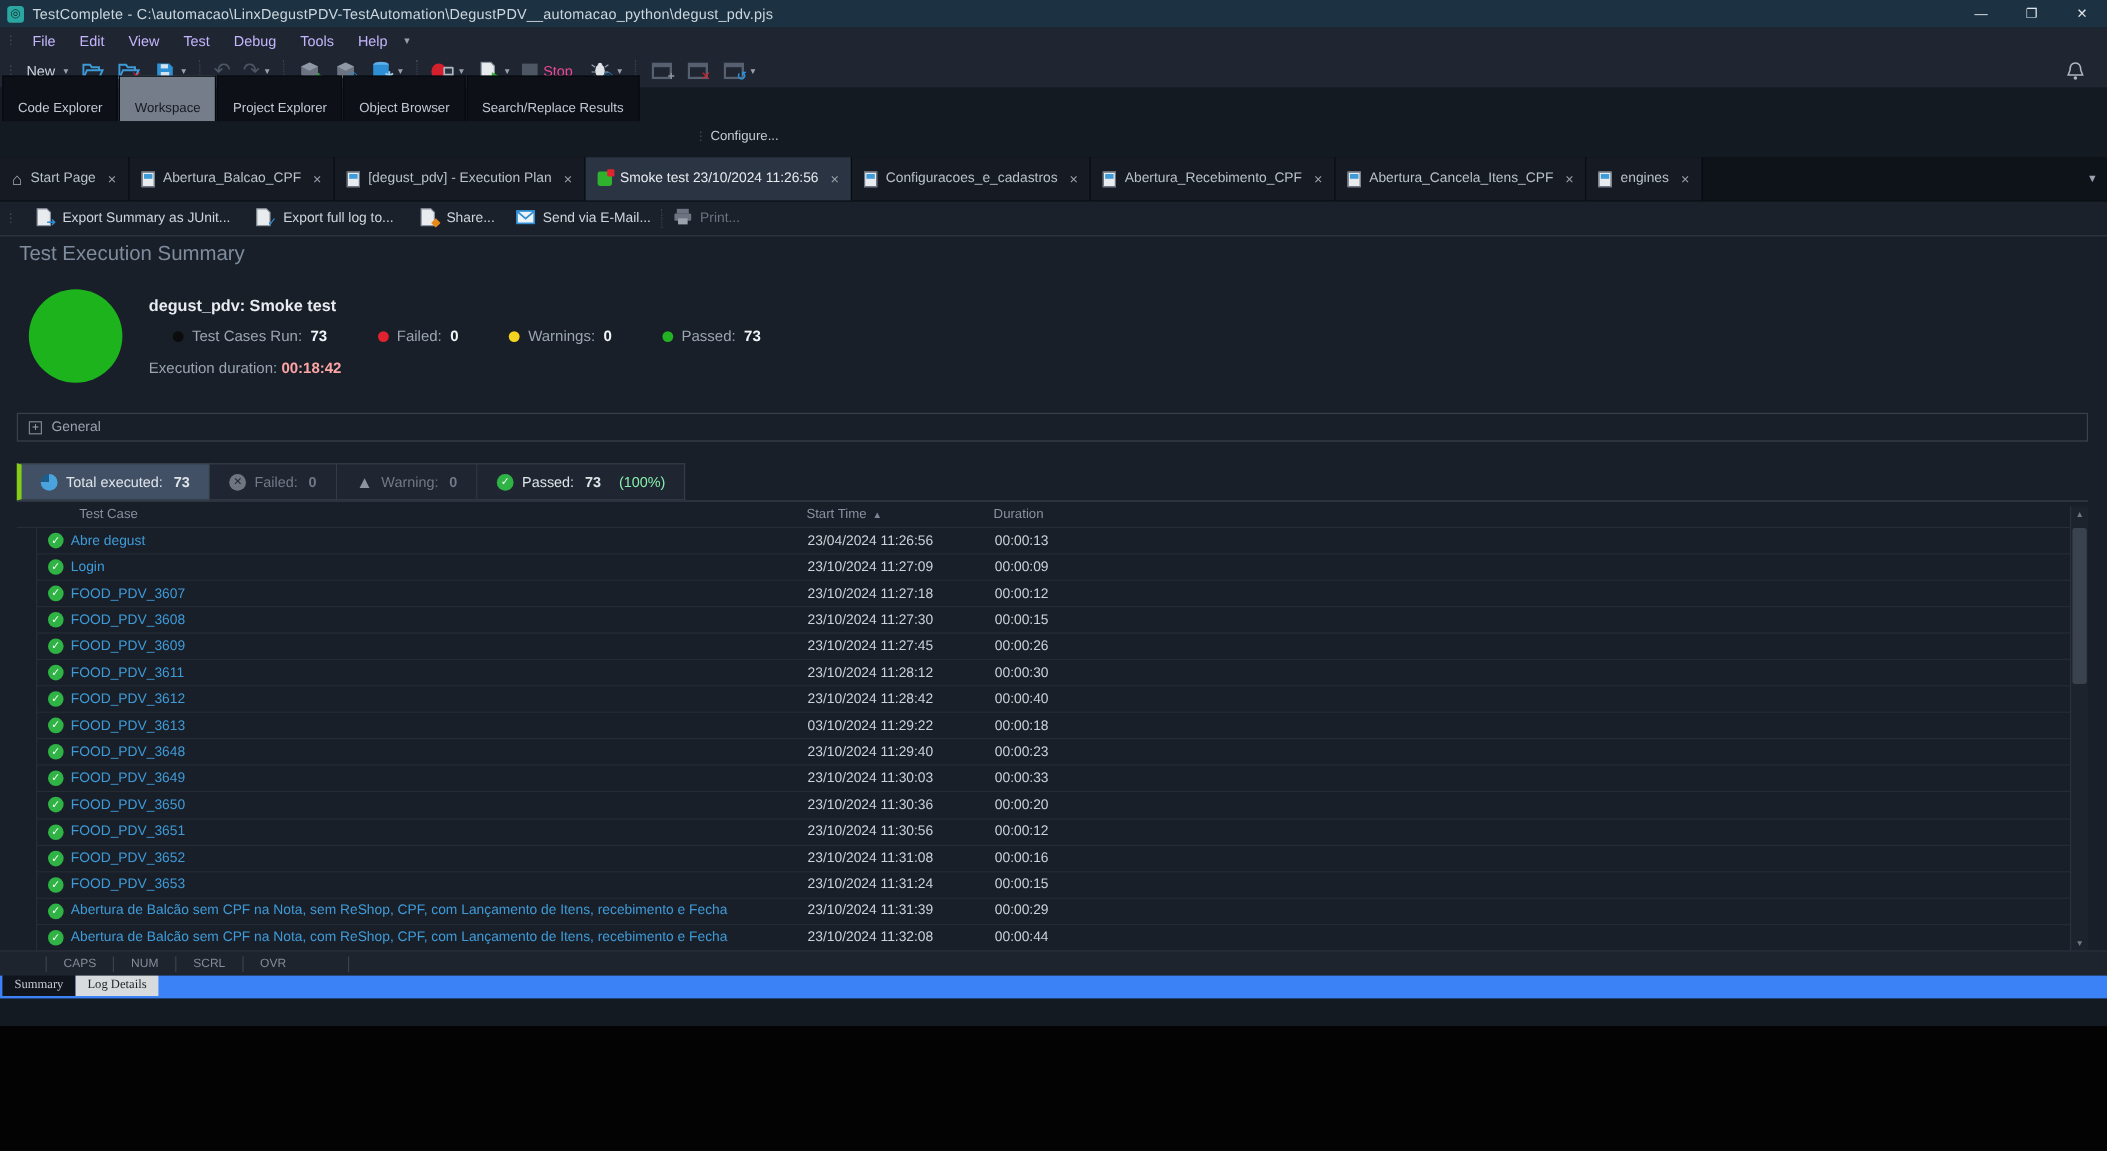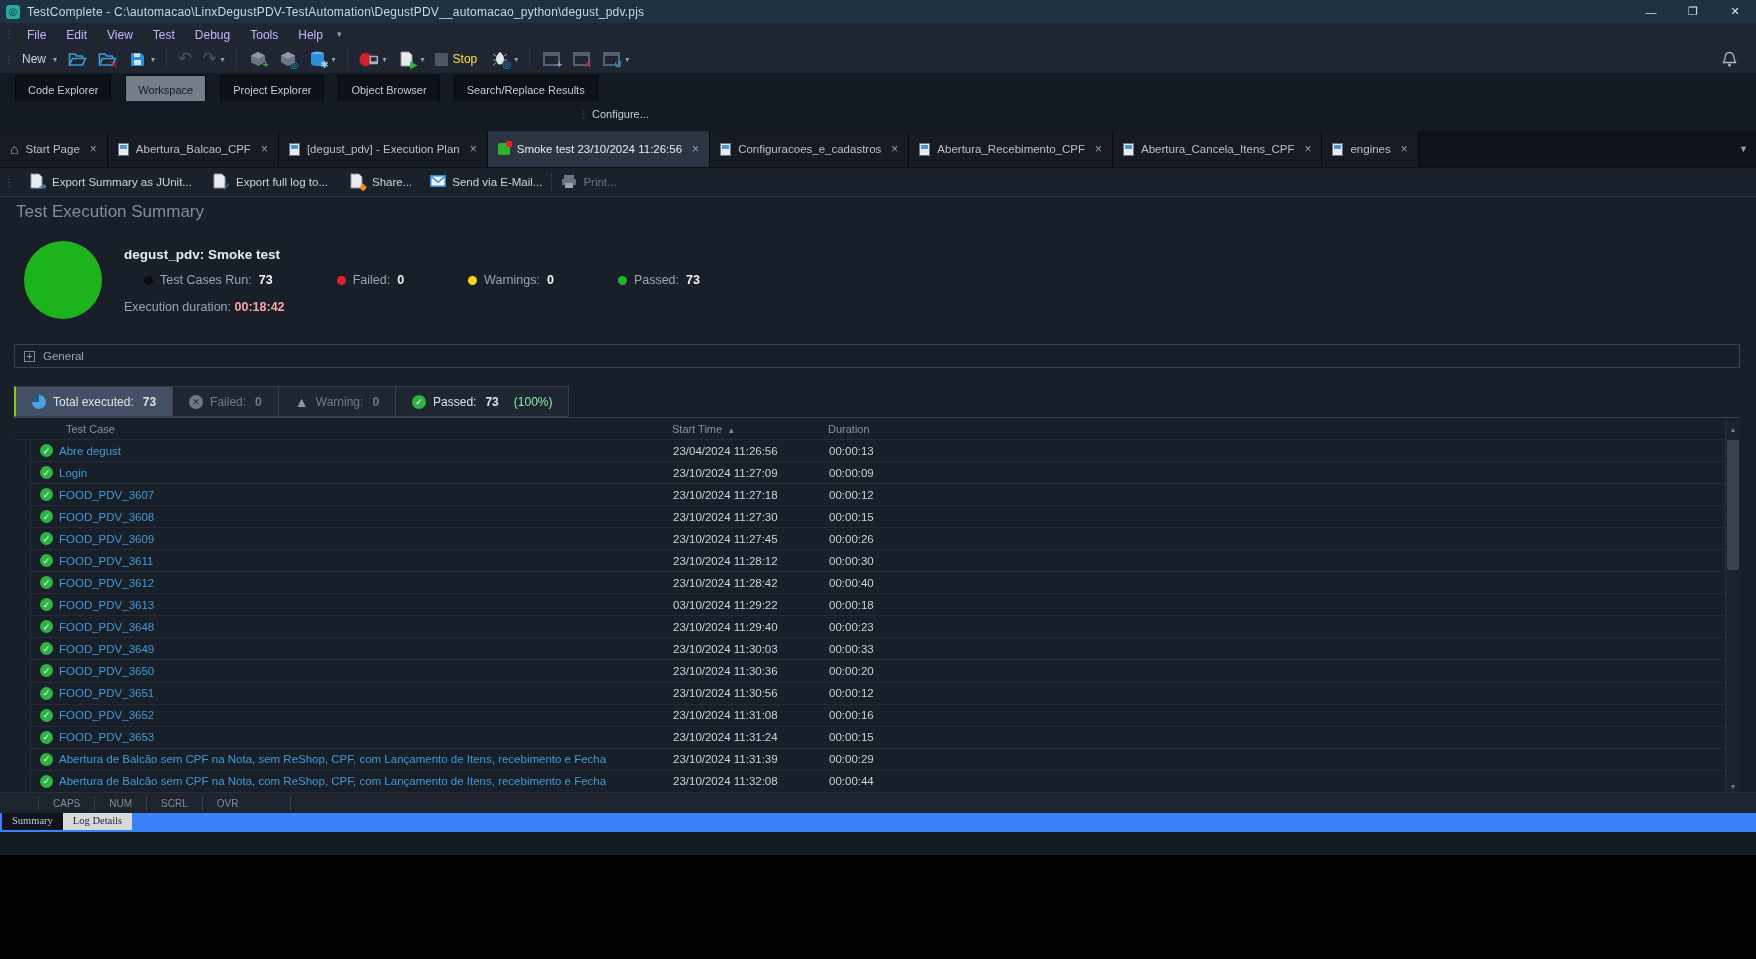--- a/index.html
+++ b/index.html
@@ -17,30 +17,30 @@
   
   #menubar { position:absolute; left:0; top:23px; width:100%; height:22px; background:#1f2631; display:flex; align-items:center; }
   .grip { color:#4a5260; font-size:10px; letter-spacing:-1px; padding:0 4px; }
   .menu-item { color:#c4b5fd; font-size:12px; padding:2px 10px; }
   .menu-caret { color:#9aa2ad; font-size:9px; padding:0 4px; }
 
   
   #toolbar { position:absolute; left:0; top:45px; width:100%; height:28px; background:#1f2631; display:flex; align-items:center; }
   .tb-item { display:flex; align-items:center; padding:2px 5px; position:relative; }
   .tb-label { color:#ced5dd; font-size:12px; margin-right:3px; }
-  .tb-label.dis { color:#fde047; }
+  .tb-label.dis { color:#ec4899; }
   .tb-sep { width:1px; height:18px; border-left:1px dotted #3d4552; margin:0 6px; }
   .tb-caret { color:#9aa2ad; font-size:8px; margin-left:4px; }
   .g { position:relative; width:20px; height:17px; display:inline-flex; align-items:center; justify-content:center; }
   .ov { position:absolute; font-weight:bold; line-height:1; }
   #bell { margin-left:auto; margin-right:14px; }
 
   
   #panelbar { position:absolute; left:0; top:73px; width:100%; height:28px; background:#141a22; display:flex; align-items:flex-end; padding-left:2px; }
-  .ptab { font-size:11px; padding:8px 12px 5px; margin-right:1px; background:#0d1117; color:#c3cad3; border:1px solid #060a0f; border-bottom:none;margin-left:13px; }
+  .ptab { font-size:11px; padding:20px 12px 5px; margin-right:1px; background:#0d1117; color:#c3cad3; border:1px solid #060a0f; border-bottom:none; }
   .ptab.active { background:#757d8a; color:#161b22; }
 
   
   #configrow { position:absolute; left:0; top:101px; width:100%; height:30px; background:#141a22; }
   #configure { position:absolute; left:575px; top:7px; display:flex; align-items:center; color:#c3cad3; font-size:11px; }
 
   
   #doctabs { position:absolute; left:0; top:131px; width:100%; height:37px; background:#0e1319; display:flex; align-items:stretch; border-bottom:1px solid #0a0e13; }
   .dtab { display:flex; align-items:center; gap:7px; padding:0 10px; font-size:11.5px; color:#b8c0ca; background:#151a23; border-right:1px solid #060a0f; }
   .dtab.active { background:#2b3442; color:#e8ecf1; }
@@ -56,34 +56,34 @@
   #exportbar { position:absolute; left:0; top:168px; width:100%; height:28px; background:#1b212b; display:flex; align-items:center; }
   .ex-item { display:flex; align-items:center; gap:6px; color:#cfd5dc; font-size:11.5px; padding:0 9px; }
   .ex-item.dis { color:#6b7380; }
   .ex-sep { width:1px; height:16px; border-left:1px dotted #3d4552; }
 
   
   #content { position:absolute; left:0; top:196px; width:100%; height:616px; background:#191f29; border-top:1px solid #323a46; }
   #heading { position:absolute; left:16px; top:5px; font-size:17px; color:#7f8c9d; }
   #pie { position:absolute; left:24px; top:44px; width:78px; height:78px; border-radius:50%; }
   #testtitle { position:absolute; left:124px; top:50px; font-size:13.5px; font-weight:bold; color:#e8ecf0; }
-  #stats { position:absolute; left:144px; top:76px; display:flex; gap:64px;align-items:flex-end; }
+  #stats { position:absolute; left:144px; top:76px; display:flex; gap:42px;align-items:flex-end; }
   .stat { display:flex; align-items:center; gap:7px; font-size:12.5px; color:#9aa5b1; }
   .dot { width:9px; height:9px; border-radius:50%; }
   .stat b { color:#f2f5f8; }
   #duration { position:absolute; left:124px; top:103px; font-size:12.5px; color:#9aa5b1; }
   #duration b { color:#fca5a5; }
 
   #general { position:absolute; left:14px; right:16px; top:147px; height:24px; border:1px solid #39414d; display:flex; align-items:center; gap:8px; padding-left:9px; color:#9aa3ae; font-size:11.5px; }
   .expand-ico { width:11px; height:11px; border:1px solid #7d8590; color:#9aa3ae; font-size:10px; line-height:9px; text-align:center; }
 
   
   #filtertabs { position:absolute; left:14px; right:16px; top:189px; height:32px; display:flex; border-bottom:1px solid #39414d; }
   .ftab { display:flex; align-items:center; gap:7px; padding:0 16px; font-size:12px; background:#1f2631; border:1px solid #343c48; border-left:none; color:#dfe4e9; }
-  .ftab:first-child { border-left:2px solid #84cc16; }
+  .ftab:first-child { border-left:4px solid #84cc16; }
   .ftab.active { background:#415064; }
   .ftab.dis { color:#717a86; }
   .ftab b { margin-left:2px; }
   .ftab .pct { color:#86efac; margin-left:8px; }
   .fticon { width:14px; height:14px; border-radius:50%; display:inline-flex; align-items:center; justify-content:center; font-size:9px; }
   .fticon.pie { background:conic-gradient(#4aa3dd 0 75%, #1d5d8c 75% 100%); }
   .fticon.failed { background:#6f7680; color:#1f2631; font-weight:bold; }
   .fticon.warning { background:none; border-radius:0; color:#8d949e; font-size:14px; }
   .fticon.passed { background:#2fb344; color:#fff; font-weight:bold; }
 

